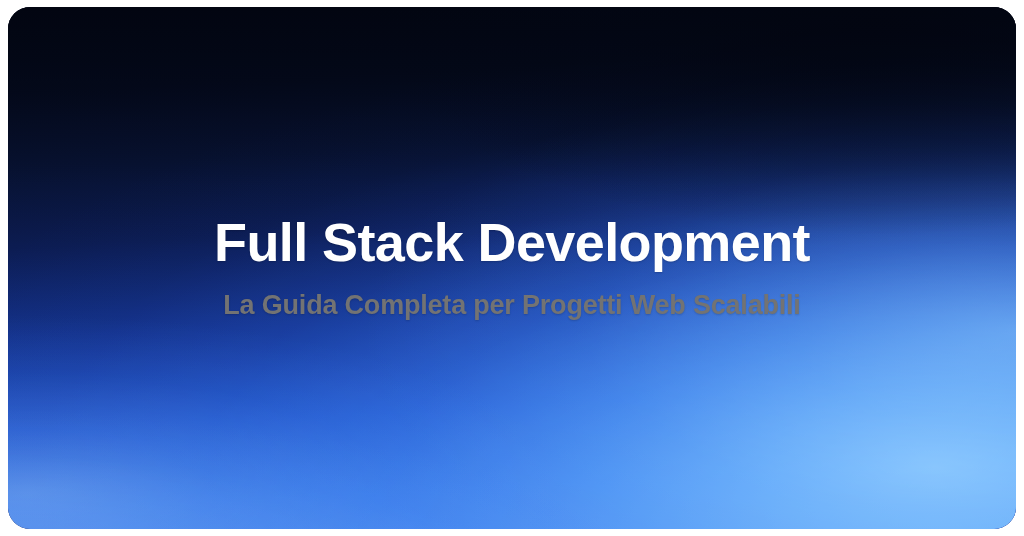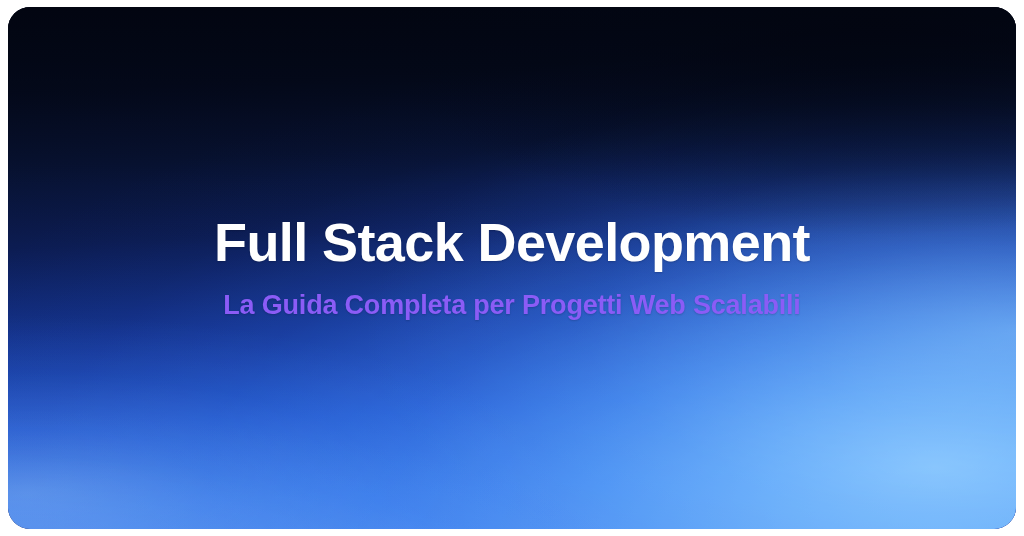--- a/index.html
+++ b/index.html
@@ -145,21 +145,21 @@
     margin: 0;
     padding: 0 40px;
     text-shadow: 0 1px 2px rgba(0,0,0,0.18);
   }
 
   .slide-subtitle {
     font-size: 27px;
     font-weight: 700;
     letter-spacing: -0.2px;
     line-height: 1.2;
-    color: #8b5cf6;
+    color: #737373;
     margin: 19px 0 0 0;
     padding: 0 40px;
     text-shadow: 0 1px 2px rgba(0,0,0,0.16);
   }
 </style>
 </head>
 <body>
 
 <div class="slide-frame">
   <div class="slide-card">

